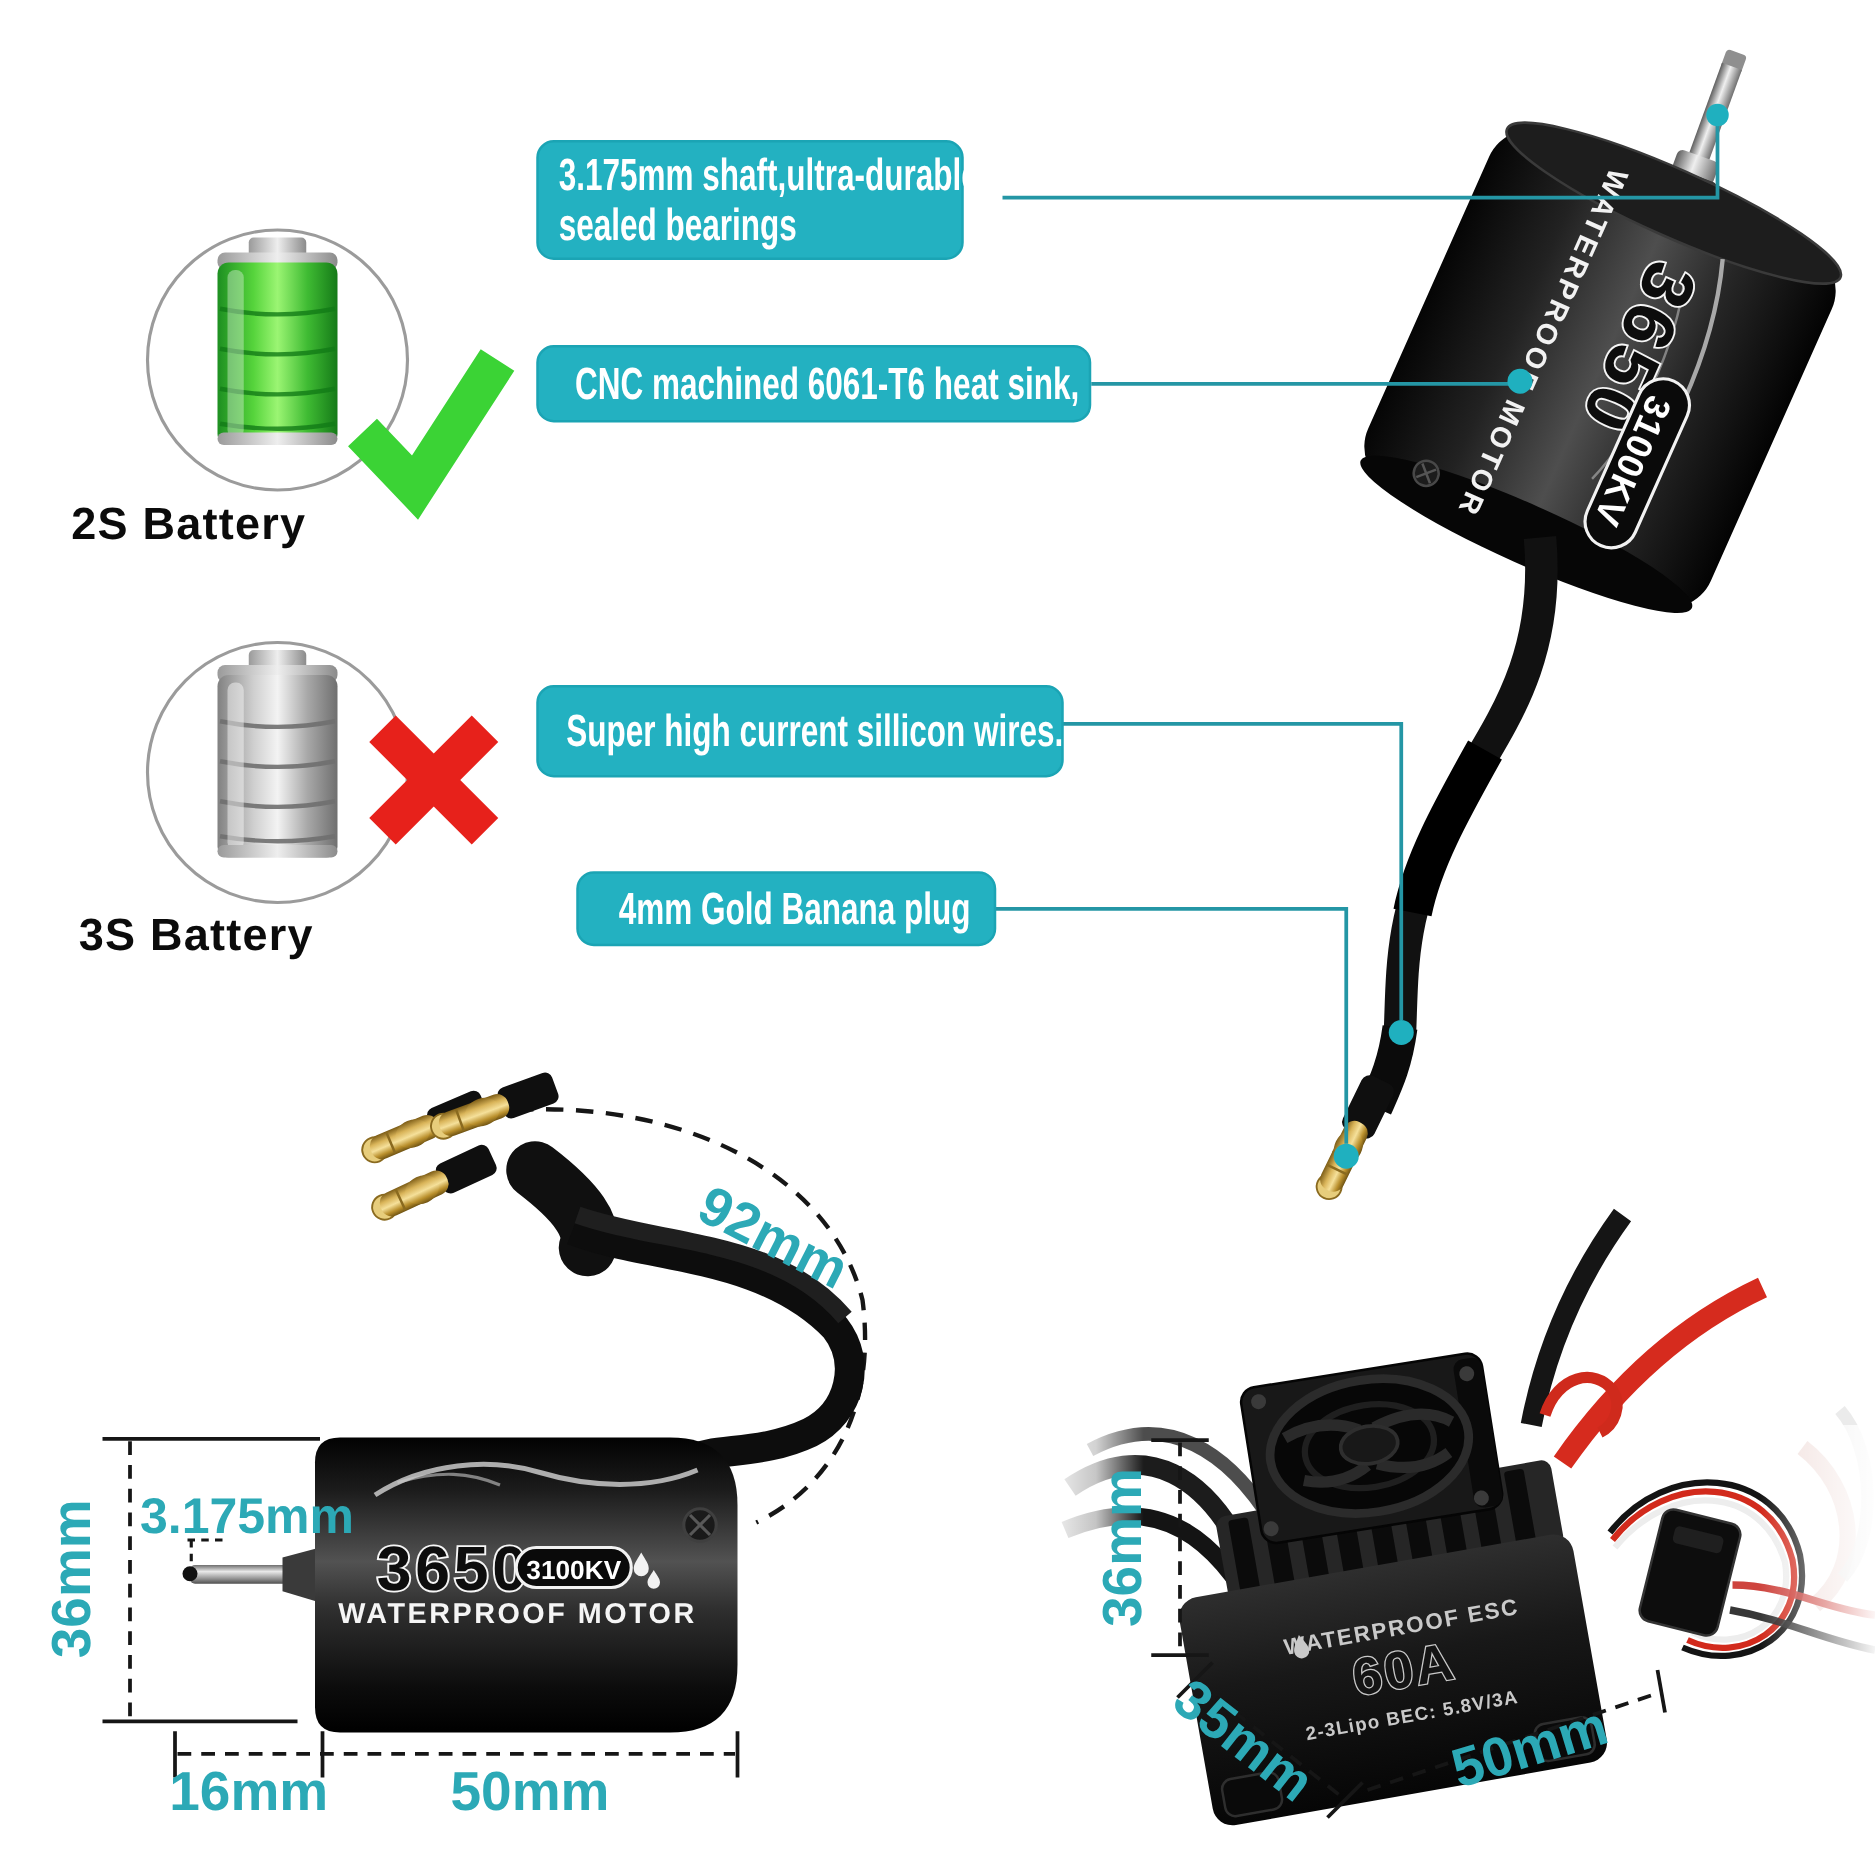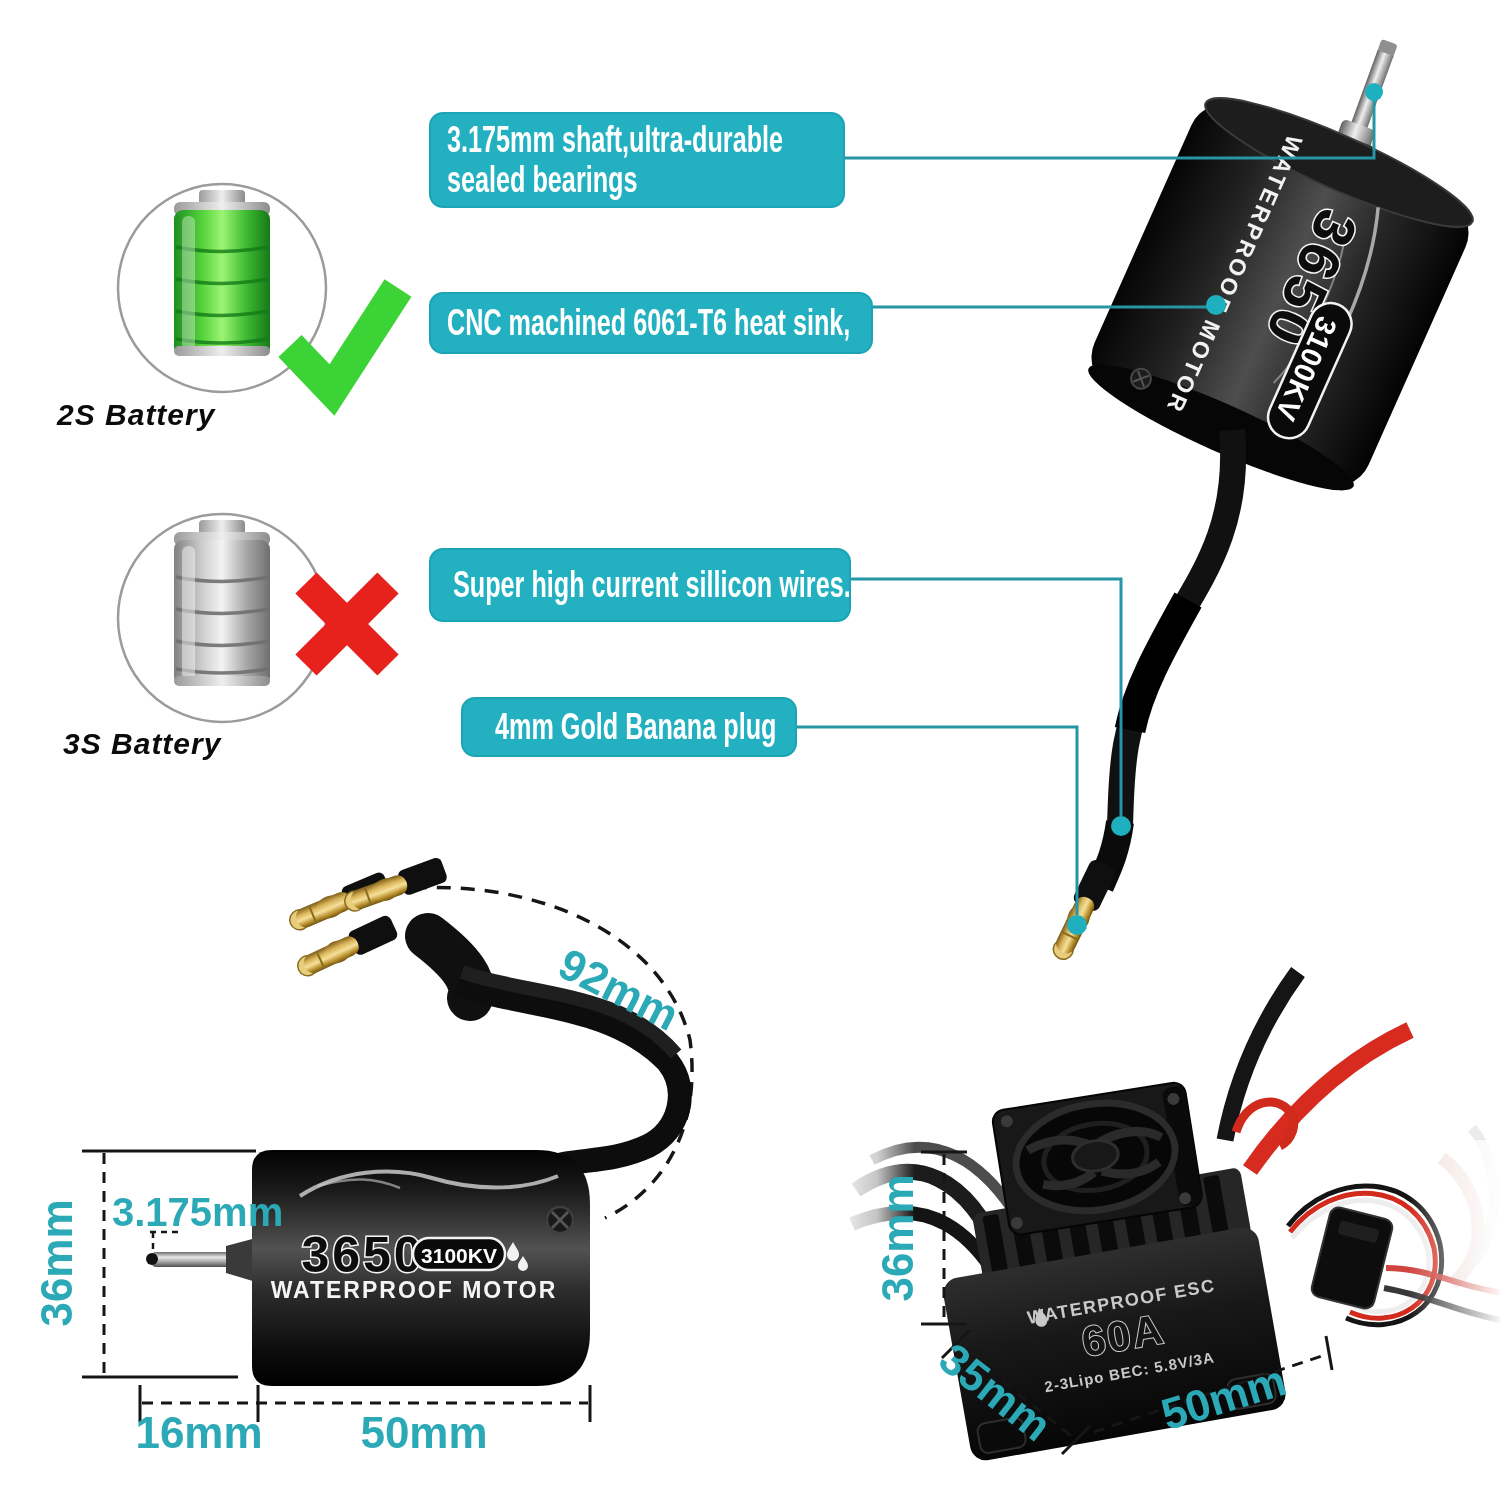--- a/index.html
+++ b/index.html
@@ -5,22 +5,22 @@
   html,body{margin:0;padding:0;}
   body{width:1500px;height:1500px;position:relative;overflow:hidden;background:#ffffff;
        font-family:"Liberation Sans",sans-serif;}
   #art{position:absolute;left:0;top:0;z-index:1;}
   svg text{font-family:"Liberation Sans",sans-serif;font-weight:bold;}
   .callout{position:absolute;z-index:5;background:#23b1c1;border:2px solid #1ba4b4;
     border-radius:14px;color:#ffffff;font-weight:bold;box-sizing:border-box;
     display:flex;flex-direction:column;justify-content:center;}
   .callout .ln{display:inline-block;font-size:36px;line-height:1.12;white-space:nowrap;
     transform:scaleX(.70);transform-origin:0 50%;}
-  .bat-label{position:absolute;z-index:5;font-weight:bold;font-size:30px;color:#0b0b0b;
-    letter-spacing:1px;white-space:nowrap;font-style:italic;}
+  .bat-label{position:absolute;z-index:5;font-weight:bold;font-size:36px;color:#0b0b0b;
+    letter-spacing:1px;white-space:nowrap;}
 </style>
 </head>
 <body>
 
 <svg id="art" width="1500" height="1500" viewBox="0 0 1500 1500">
   <defs>
     <linearGradient id="greenBat" x1="0" y1="0" x2="1" y2="0">
       <stop offset="0" stop-color="#1d8f21"></stop>
         <stop offset=".3" stop-color="#56d43c"></stop>
       <stop offset=".5" stop-color="#9bf573"></stop>
@@ -343,25 +343,25 @@
     <path d="M873 307 H1210"></path>
     <path d="M850 579 H1121 V816"></path>
     <path d="M764 727 H1077 V915"></path>
   </g>
   <circle cx="1374" cy="92" r="9" fill="#1fb0bf"></circle>
   <circle cx="1216" cy="305" r="10" fill="#1fb0bf"></circle>
   <circle cx="1121" cy="826" r="10" fill="#1fb0bf"></circle>
   <circle cx="1077" cy="925" r="10" fill="#1fb0bf"></circle>
 </svg>
 
-<div class="callout" style="left:429px;top:112px;width:416px;height:96px;padding-left:16px;">
+<div class="callout" style="left:429px;top:112px;width:342px;height:96px;padding-left:16px;">
   <span class="ln">3.175mm shaft,ultra-durable</span>
   <span class="ln">sealed bearings</span>
 </div>
-<div class="callout" style="left:429px;top:292px;width:444px;height:62px;padding-left:16px;">
+<div class="callout" style="left:429px;top:276px;width:444px;height:62px;padding-left:29px;">
   <span class="ln">CNC machined 6061-T6 heat sink,</span>
 </div>
 <div class="callout" style="left:429px;top:548px;width:422px;height:74px;padding-left:22px;">
   <span class="ln">Super high current sillicon wires.</span>
 </div>
 <div class="callout" style="left:429px;top:697px;width:336px;height:60px;padding-left:32px;margin-left:32px;">
   <span class="ln">4mm Gold Banana plug</span>
 </div>
 
 <div class="bat-label" style="left:57px;top:398px;">2S Battery</div>

